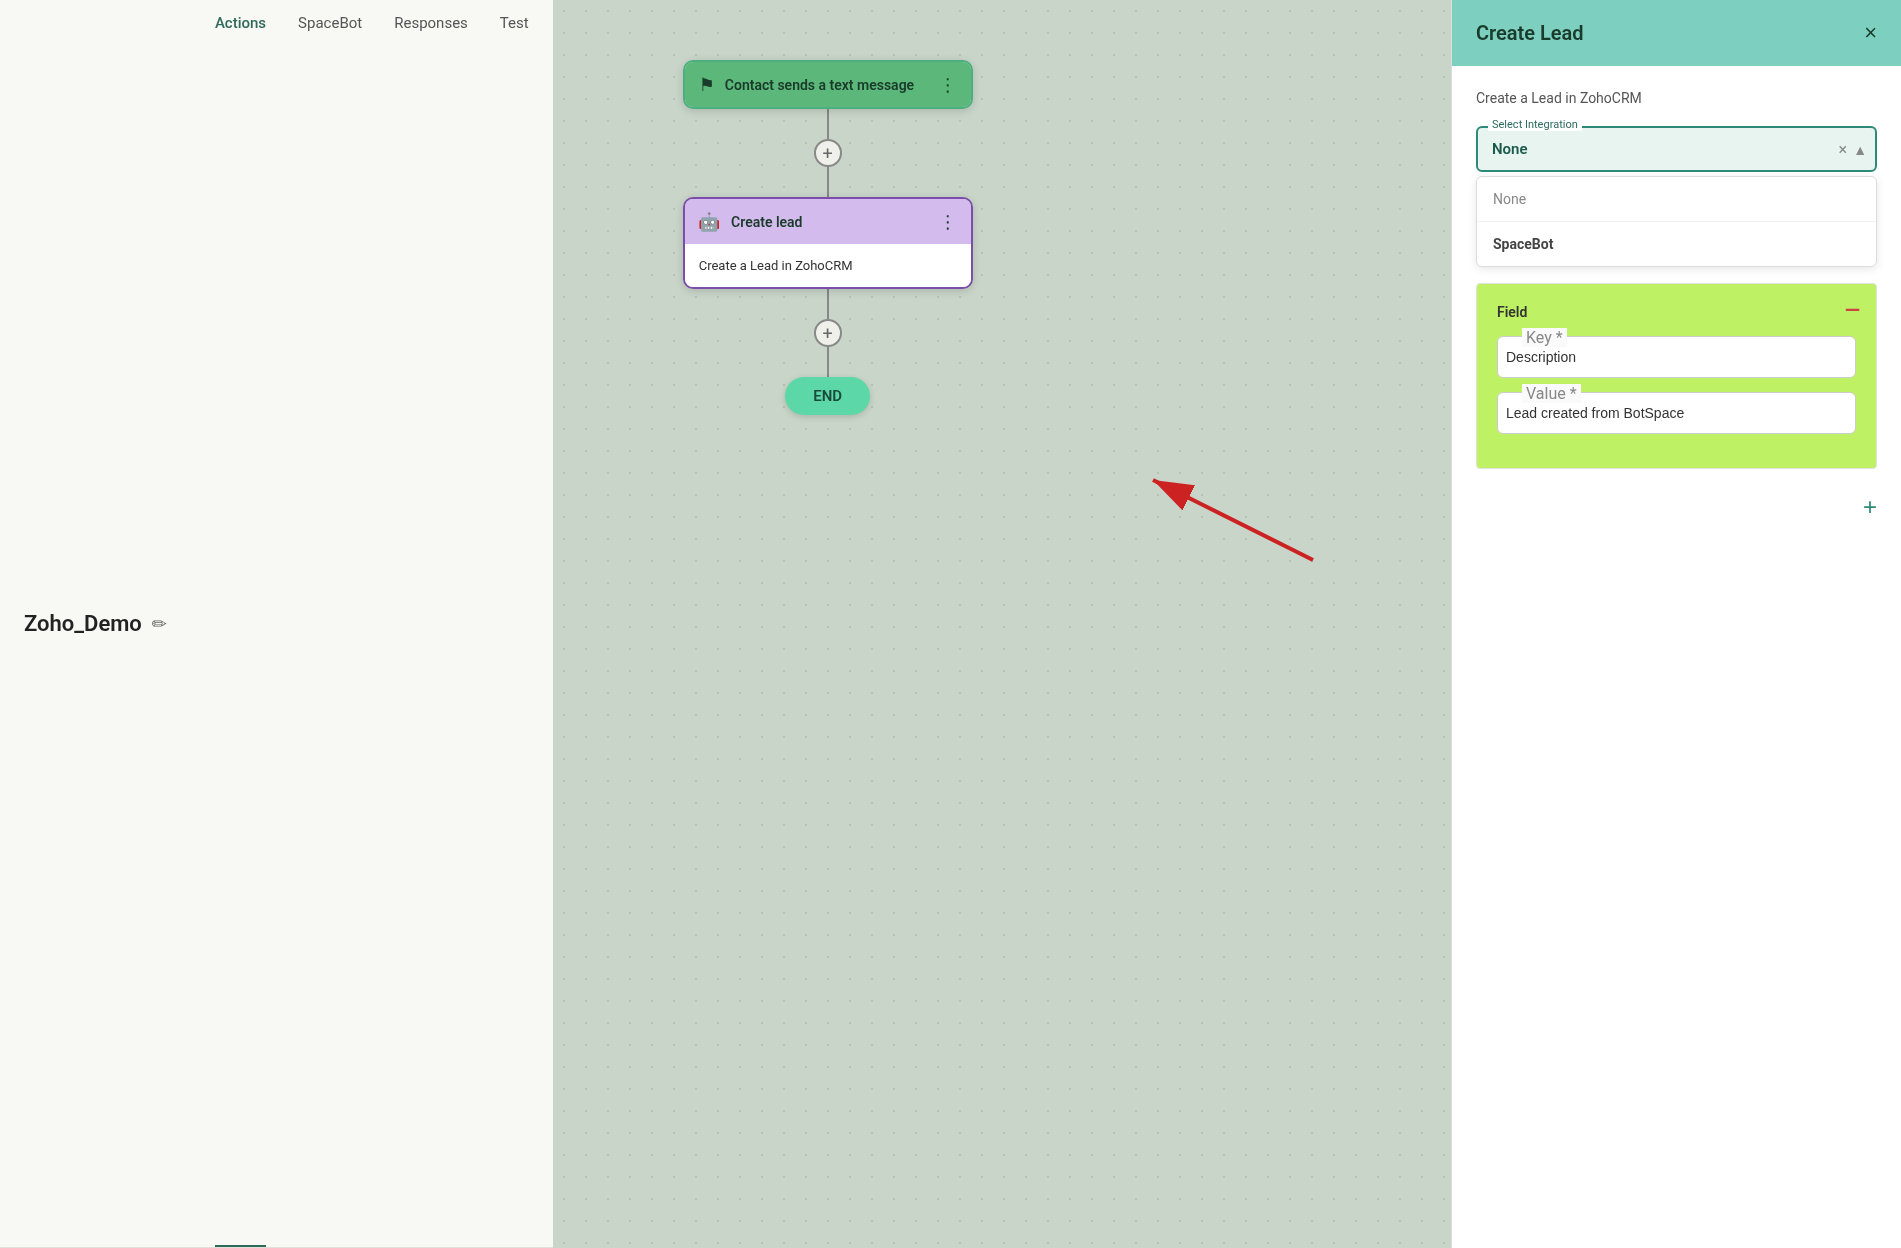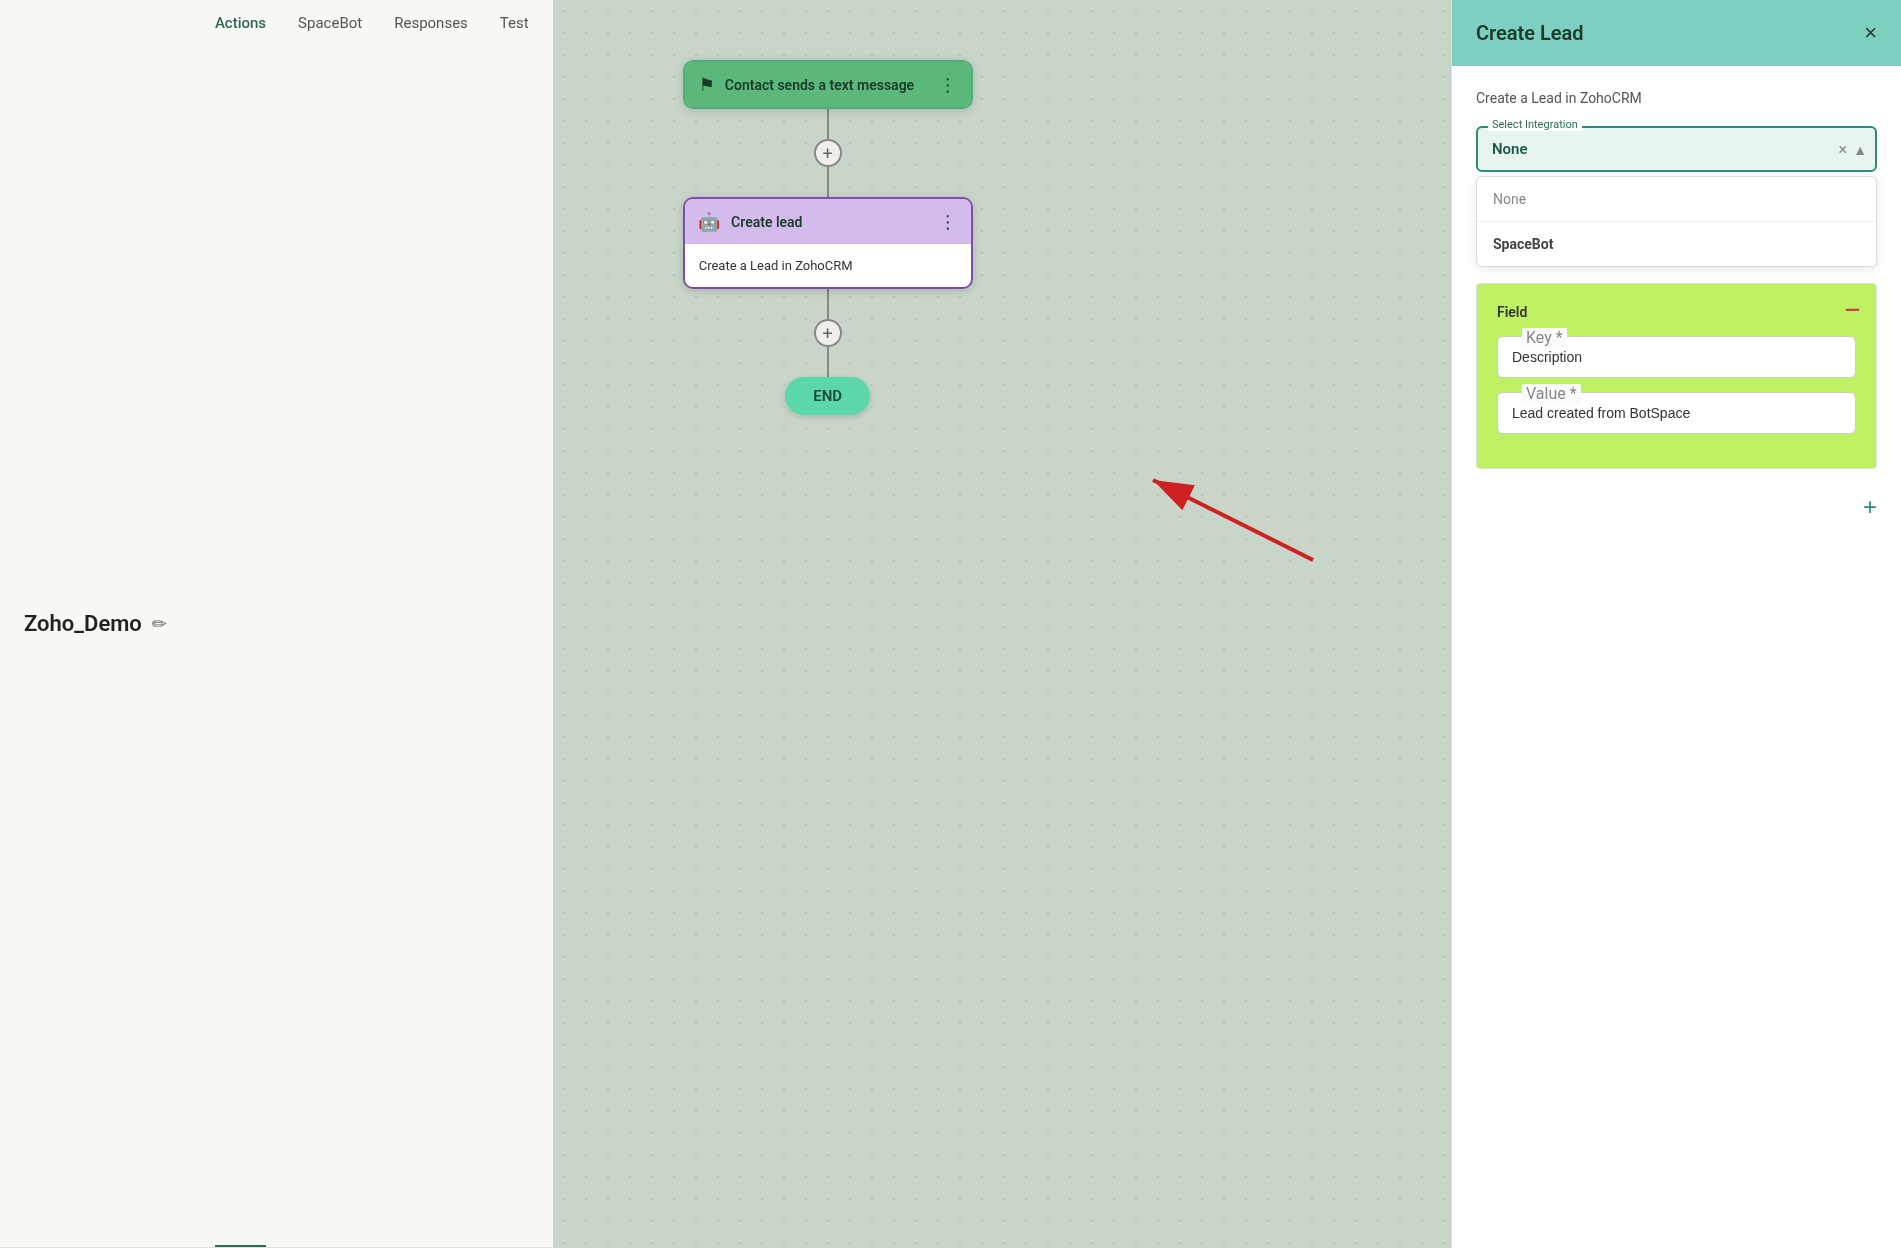--- a/index.html
+++ b/index.html
@@ -334,21 +334,21 @@
       background: #fafafa;
       padding: 0 4px;
       font-size: 16px;
       color: #888;
       z-index: 1;
     }
     .text-input {
       width: 100%;
       border: 1px solid #ccc;
       border-radius: 6px;
-      padding: 12px 14px;
+      padding: 12px 8px;
       font-size: 14px;
       color: #333;
       background: #fff;
     }
 
     .remove-btn {
       position: absolute;
       top: 16px;
       right: 16px;
       color: #cc4444;

